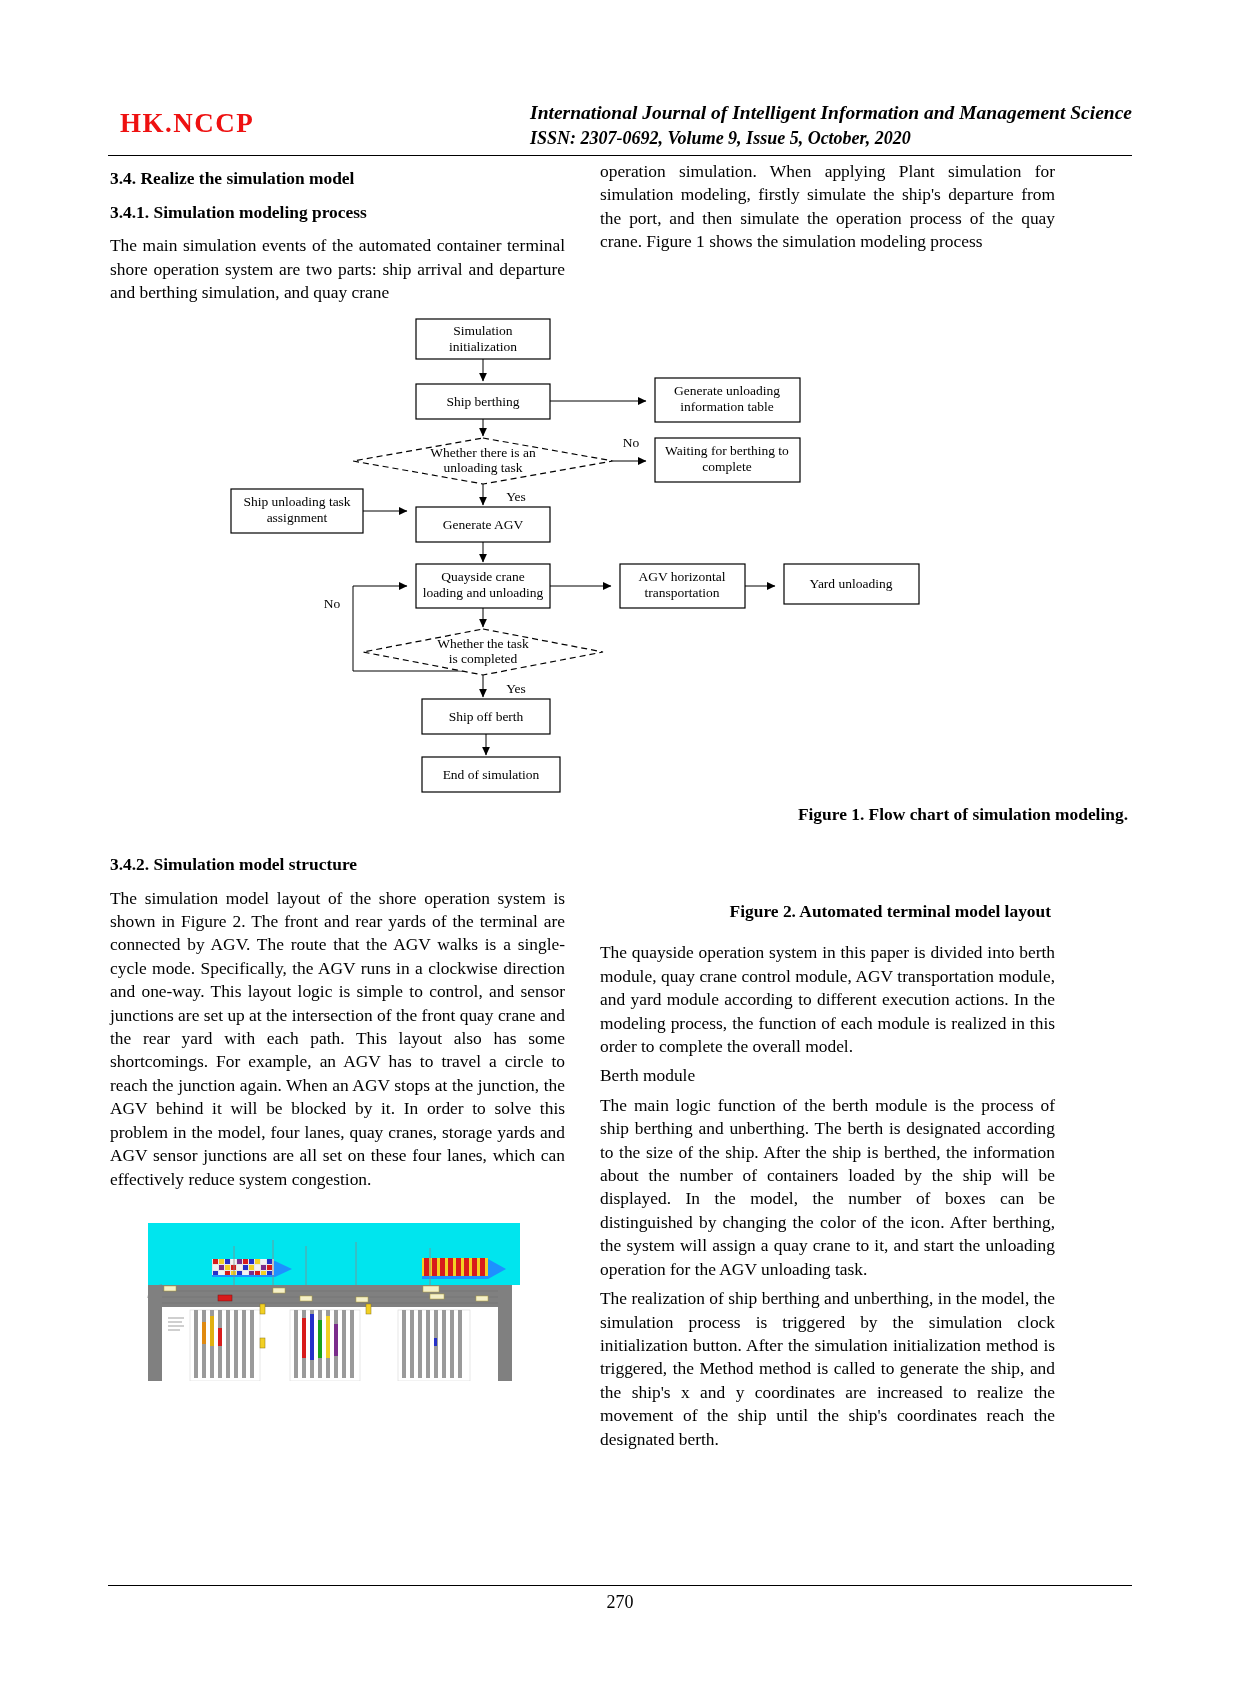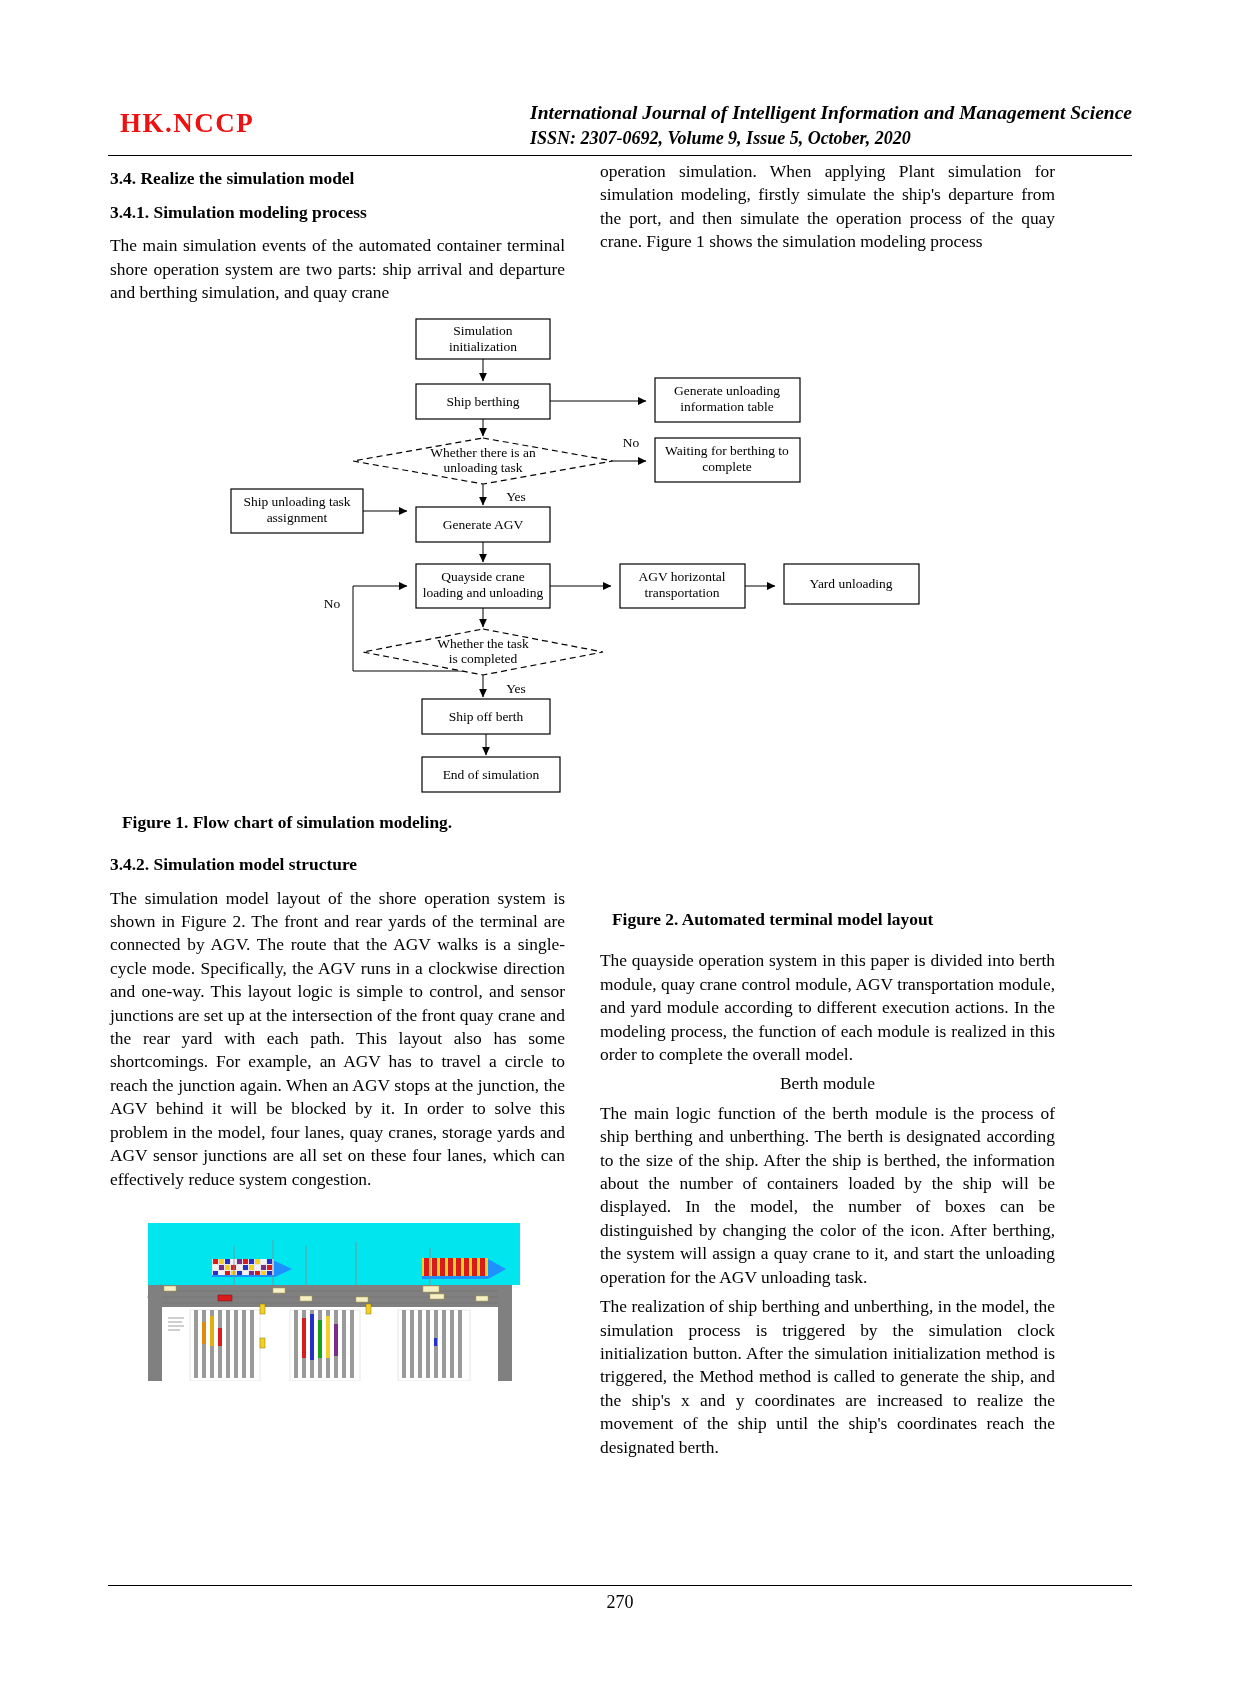--- a/index.html
+++ b/index.html
@@ -104,22 +104,22 @@
   }
   p.body {
     margin: 0 0 6px 0;
     text-indent: 0;
   }
   p.body.last { margin-bottom: 0; }
 
   .fig-caption {
     font-weight: bold;
     font-size: 17.4px;
-    text-align: left;
-    margin: 12px;
+    text-align: right;
+    margin: 4px;
   }
 
   
   .flow {
     position: absolute;
     left: 110px;
     top: 305px;
     width: 1022px;
     height: 500px;
   }
@@ -433,21 +433,21 @@
         <rect x="120" y="86" width="5" height="10"></rect>
         <rect x="120" y="120" width="5" height="10"></rect>
         <rect x="226" y="86" width="5" height="10"></rect>
       </g>
     </svg>
   </div>
 
   <div class="col col-right" style="top:896px;">
     <p class="fig-caption" style="margin-bottom:18px;">Figure 2. Automated terminal model layout</p>
     <p class="body">The quayside operation system in this paper is divided into berth module, quay crane control module, AGV transportation module, and yard module according to different execution actions. In the modeling process, the function of each module is realized in this order to complete the overall model.</p>
-    <p class="body" style="text-align:center;">Berth module</p>
+    <p class="body" style="text-align:left;">Berth module</p>
     <p class="body">The main logic function of the berth module is the process of ship berthing and unberthing. The berth is designated according to the size of the ship. After the ship is berthed, the information about the number of containers loaded by the ship will be displayed. In the model, the number of boxes can be distinguished by changing the color of the icon. After berthing, the system will assign a quay crane to it, and start the unloading operation for the AGV unloading task.</p>
     <p class="body last">The realization of ship berthing and unberthing, in the model, the simulation process is triggered by the simulation clock initialization button. After the simulation initialization method is triggered, the Method method is called to generate the ship, and the ship's x and y coordinates are increased to realize the movement of the ship until the ship's coordinates reach the designated berth.</p>
   </div>
 
   <div class="rule rule-bottom"></div>
   <div class="page-number">270</div>
 
 </div>
 
 </body></html>

